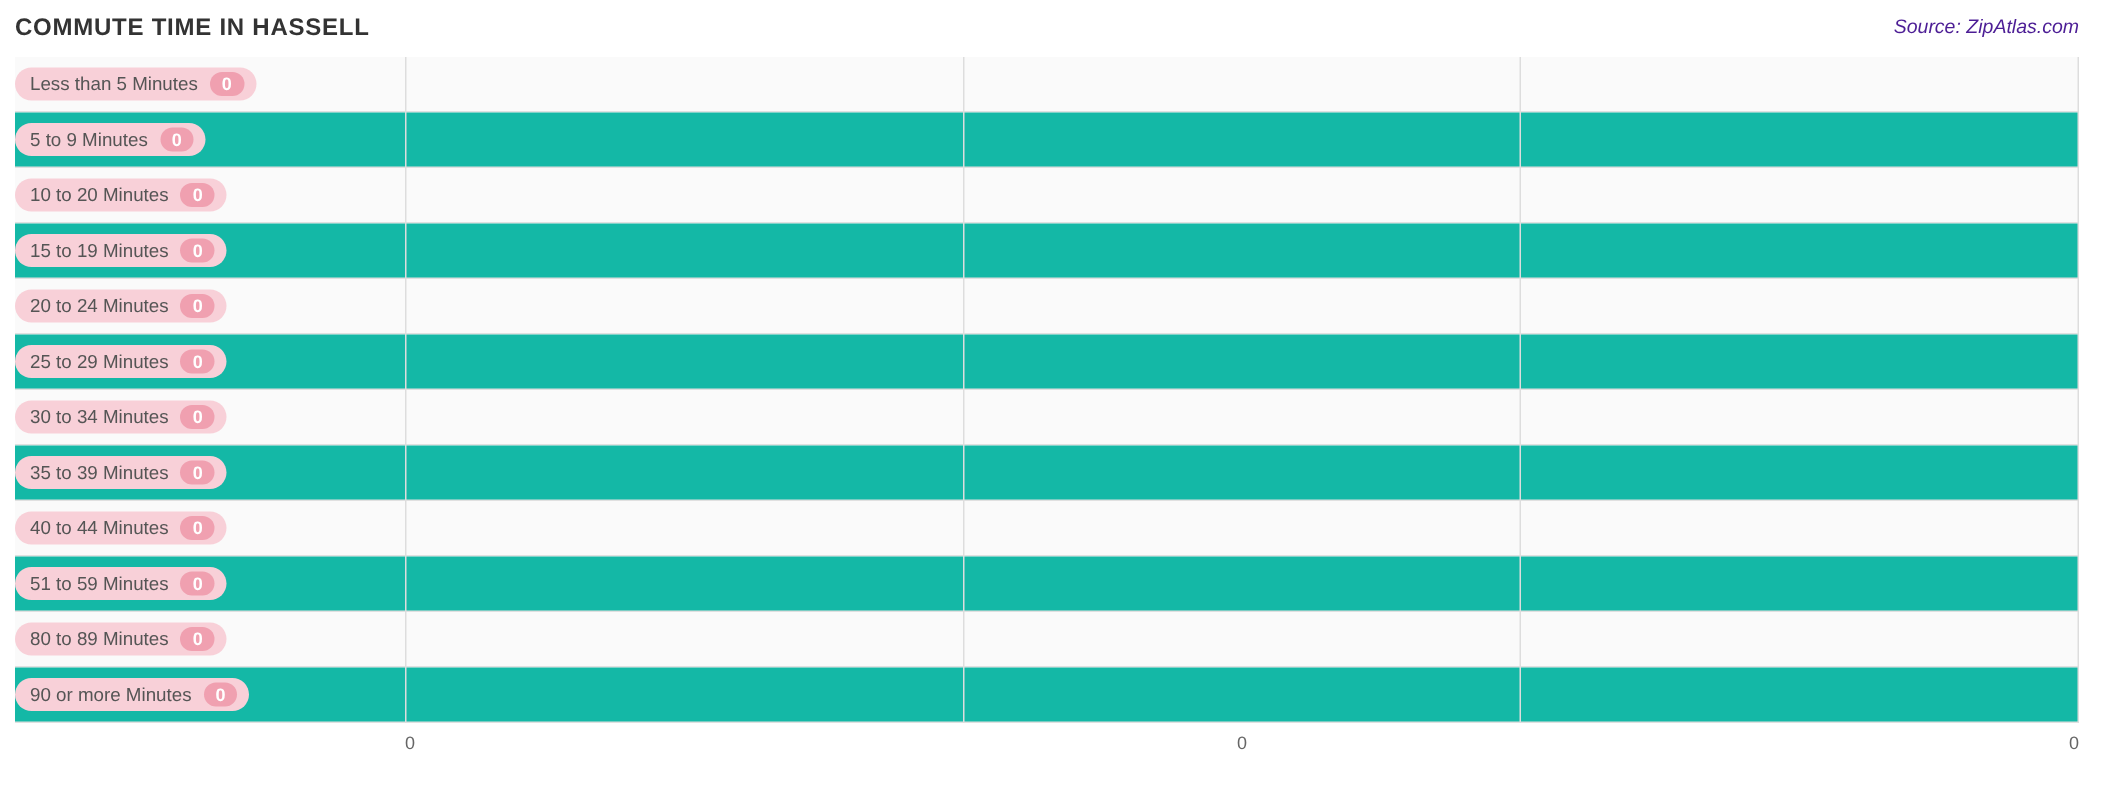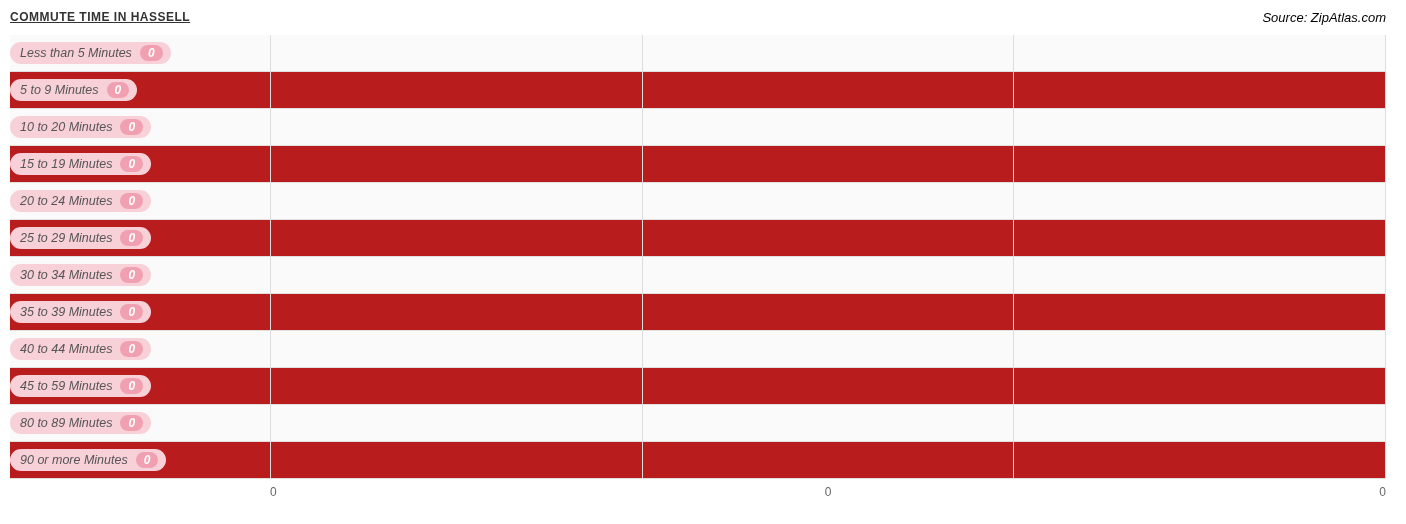--- a/index.html
+++ b/index.html
@@ -13,37 +13,36 @@
       width: 1406px;
       padding: 10px 20px 40px 10px;
     }
     .chart-header {
       display: flex;
       justify-content: space-between;
       align-items: flex-start;
       margin-bottom: 10px;
     }
     .chart-title {
-      font-size: 12px;
+      font-size: 16px;
       font-weight: bold;
       color: #333;
       letter-spacing: 0.5px;
-      text-decoration: underline;
     }
     .chart-source {
       font-size: 13px;
-      color: #000000;
+      color: #4c1d95;
       font-style: italic;
     }
     .bar-row {
       display: flex;
       align-items: center;
       height: 37px;
       border-bottom: 1px solid #e0e0e0;
-      background: #b91c1c;
+      background: #14b8a6;
     }
     .bar-row:nth-child(odd) {
       background: #fafafa;
     }
     .bar-label-area {
       width: 260px;
       min-width: 260px;
       display: flex;
       align-items: center;
       gap: 0;
@@ -92,21 +91,20 @@
       text-align: left;
       font-size: 12px;
       color: #666;
     }
     .x-axis-tick:first-child { text-align: left; }
     .x-axis-tick:nth-child(2) { text-align: center; }
     .x-axis-tick:last-child { text-align: right; }
     
     .chart-body-inner {
       position: relative;
-      font-style: italic;
     }
     .grid-lines {
       position: absolute;
       left: 260px;
       top: 0;
       right: 0;
       bottom: 0;
       display: flex;
       pointer-events: none;
     }
@@ -229,21 +227,21 @@
           <span class="bar-value-badge">0</span>
         </div>
       </div>
       <div class="bar-track">
         <div class="bar-fill" style="width:0px;"></div>
       </div>
     </div>
         <div class="bar-row">
       <div class="bar-label-area">
         <div class="bar-pill-label">
-          <span>45 to 59 Minutes</span>
+          <span>51 to 59 Minutes</span>
           <span class="bar-value-badge">0</span>
         </div>
       </div>
       <div class="bar-track">
         <div class="bar-fill" style="width:0px;"></div>
       </div>
     </div>
         <div class="bar-row">
       <div class="bar-label-area">
         <div class="bar-pill-label">

